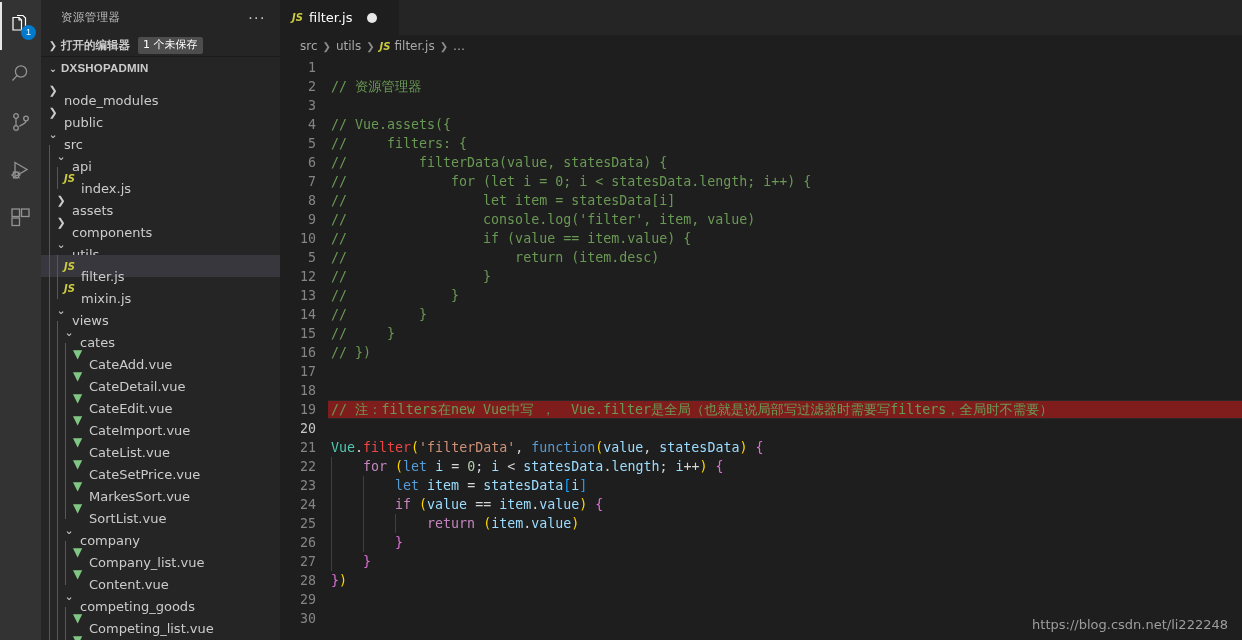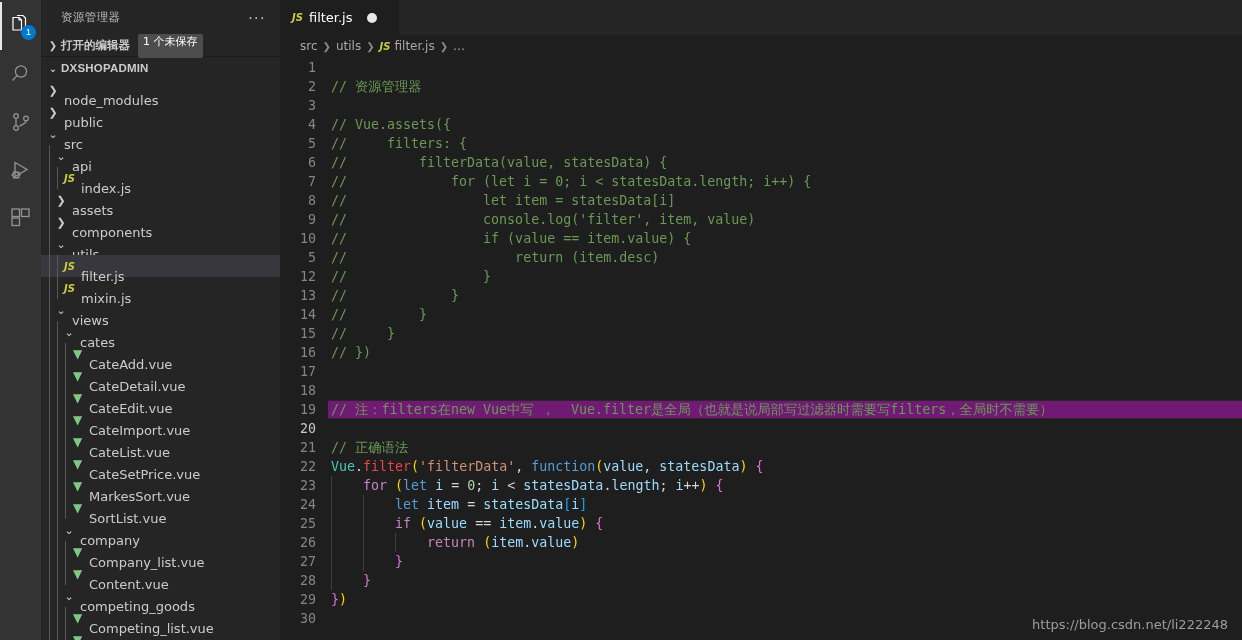--- a/index.html
+++ b/index.html
@@ -58,21 +58,21 @@
   .sb-section-open {
     height: 22px; display: flex; align-items: center;
     padding-left: 4px; color: #cccccc; font-size: 11.5px; font-weight: bold;
     font-family: "DejaVu Sans", "Liberation Sans", sans-serif;
     border-bottom: 1px solid #1b1b1c;
   }
   .sb-section-open .chev { width: 16px; text-align: center; font-size: 10px; color: #cccccc; }
   .unsaved-badge {
     margin-left: 8px; background: #4d4d4d; color: #ffffff;
     border-radius: 2px; padding: 0px 5px; font-size: 11px; font-weight: normal;
-    line-height: 16px; height: 24px;
+    line-height: 16px; height: 17px;
   }
 
   .sb-root {
     height: 22px; display: flex; align-items: center;
     padding-left: 4px; color: #cccccc; font-size: 11.5px; font-weight: bold;
     letter-spacing: .2px;
   }
   .sb-root .chev { width: 16px; text-align: center; font-size: 10px; }
 
   .tree { flex: 1; overflow: hidden; }
@@ -142,21 +142,21 @@
     width: 48px; min-width: 48px; text-align: right;
     padding-right: 12px; color: #858585; padding-top: 1px;
   }
   .gutter div { height: 19px; line-height: 19px; }
   .gutter div.cur { color: #c6c6c6; }
   .lines { flex: 1; position: relative; padding-top: 1px; }
   .ln {
     height: 19px; line-height: 19px; white-space: pre;
     color: #d4d4d4; position: relative; padding-left: 3px;
   }
-  .ln.active { background: #701a75; box-shadow: inset 0 1px 0 #282828, inset 0 -1px 0 #282828; }
+  .ln.active { background: #7f1d1d; box-shadow: inset 0 1px 0 #282828, inset 0 -1px 0 #282828; }
 
   
   .k      { color: #c586c0; }  
   .kw     { color: #569cd6; }  
   .typ    { color: #4ec9b0; }  
   .fn     { color: #ef4444; }  
   .str    { color: #ce9178; }  
   .num    { color: #b5cea8; }  
   .var    { color: #9cdcfe; }  
   .cmt    { color: #6a9955; }  
@@ -509,21 +509,20 @@
           <div class="ln"><span><span class="cmt">//                     return (item.desc)</span></span></div>
           <div class="ln"><span><span class="cmt">//                 }</span></span></div>
           <div class="ln"><span><span class="cmt">//             }</span></span></div>
           <div class="ln"><span><span class="cmt">//         }</span></span></div>
           <div class="ln"><span><span class="cmt">//     }</span></span></div>
           <div class="ln"><span><span class="cmt">// })</span></span></div>
           <div class="ln"><span></span></div>
           <div class="ln"><span></span></div>
           <div class="ln active"><span><span class="cmt">// 注：filters在new Vue中写 ，  Vue.filter是全局（也就是说局部写过滤器时需要写filters，全局时不需要）</span></span></div>
           <div class="ln"><span></span></div>
-          <div class="ln"><span><span class="cmt">// 正确语法</span></span></div>
           <div class="ln"><span><span class="typ">Vue</span><span class="op">.</span><span class="fn">filter</span><span class="b1">(</span><span class="str">'filterData'</span><span class="op">,</span> <span class="kw">function</span><span class="b1">(</span><span class="var">value</span><span class="op">,</span> <span class="var">statesData</span><span class="b1">)</span> <span class="b2">{</span></span></div>
           <div class="ln"><span class="iguide" style="left: 3px;"></span><span>    <span class="k">for</span> <span class="b1">(</span><span class="kw">let</span> <span class="var">i</span> <span class="op">=</span> <span class="num">0</span><span class="op">;</span> <span class="var">i</span> <span class="op">&lt;</span> <span class="var">statesData</span><span class="op">.</span><span class="var">length</span><span class="op">;</span> <span class="var">i</span><span class="op">+</span><span class="op">+</span><span class="b1">)</span> <span class="b2">{</span></span></div>
           <div class="ln"><span class="iguide" style="left: 3px;"></span><span class="iguide" style="left: 35.12px;"></span><span>        <span class="kw">let</span> <span class="var">item</span> <span class="op">=</span> <span class="var">statesData</span><span class="b3">[</span><span class="var">i</span><span class="b3">]</span></span></div>
           <div class="ln"><span class="iguide" style="left: 3px;"></span><span class="iguide" style="left: 35.12px;"></span><span>        <span class="k">if</span> <span class="b1">(</span><span class="var">value</span> <span class="op">=</span><span class="op">=</span> <span class="var">item</span><span class="op">.</span><span class="var">value</span><span class="b1">)</span> <span class="b2">{</span></span></div>
           <div class="ln"><span class="iguide" style="left: 3px;"></span><span class="iguide" style="left: 35.12px;"></span><span class="iguide" style="left: 67.24px;"></span><span>            <span class="k">return</span> <span class="b1">(</span><span class="var">item</span><span class="op">.</span><span class="var">value</span><span class="b1">)</span></span></div>
           <div class="ln"><span class="iguide" style="left: 3px;"></span><span class="iguide" style="left: 35.12px;"></span><span>        <span class="b2">}</span></span></div>
           <div class="ln"><span class="iguide" style="left: 3px;"></span><span>    <span class="b2">}</span></span></div>
           <div class="ln"><span><span class="b2">}</span><span class="b1">)</span></span></div>
         </div>
     </div>

